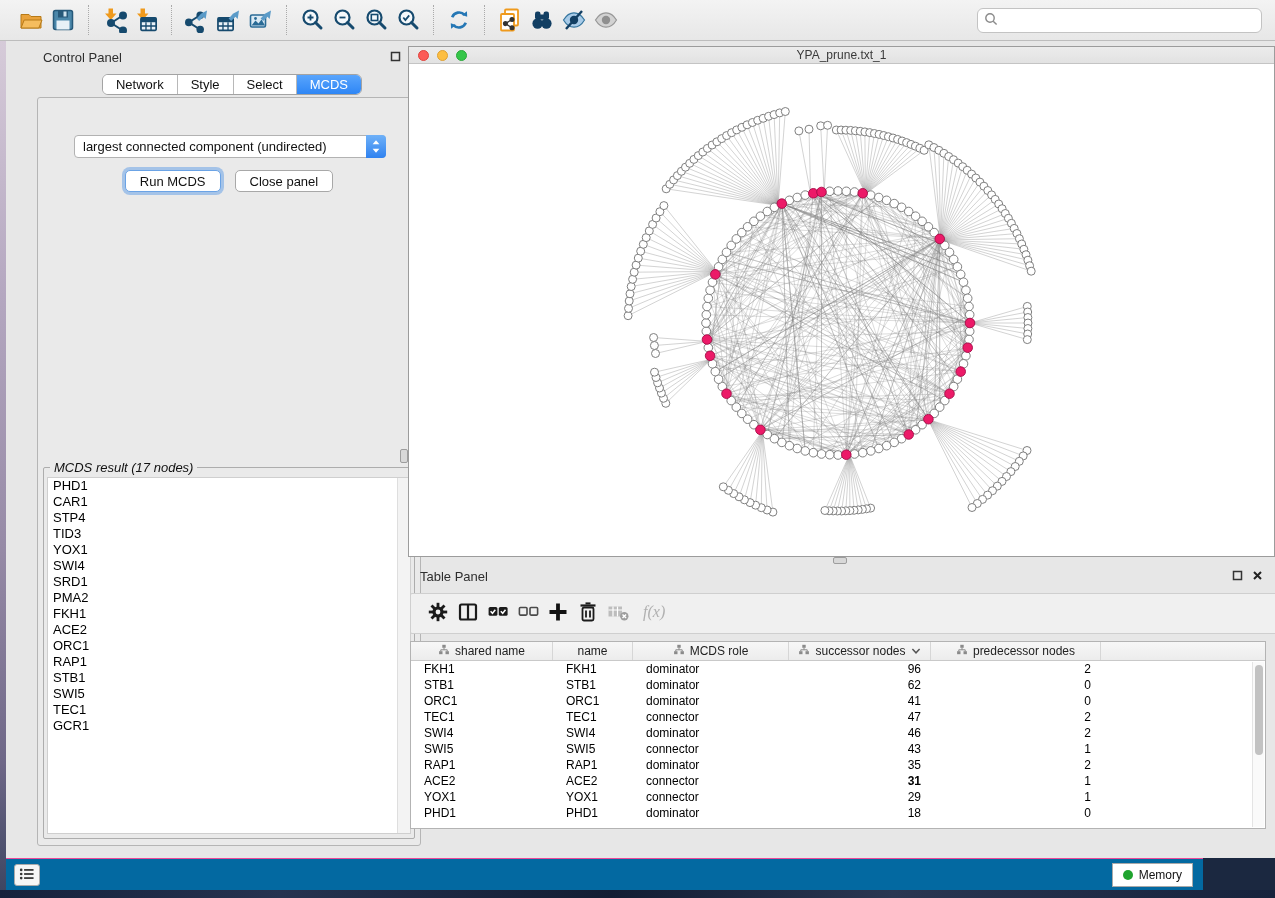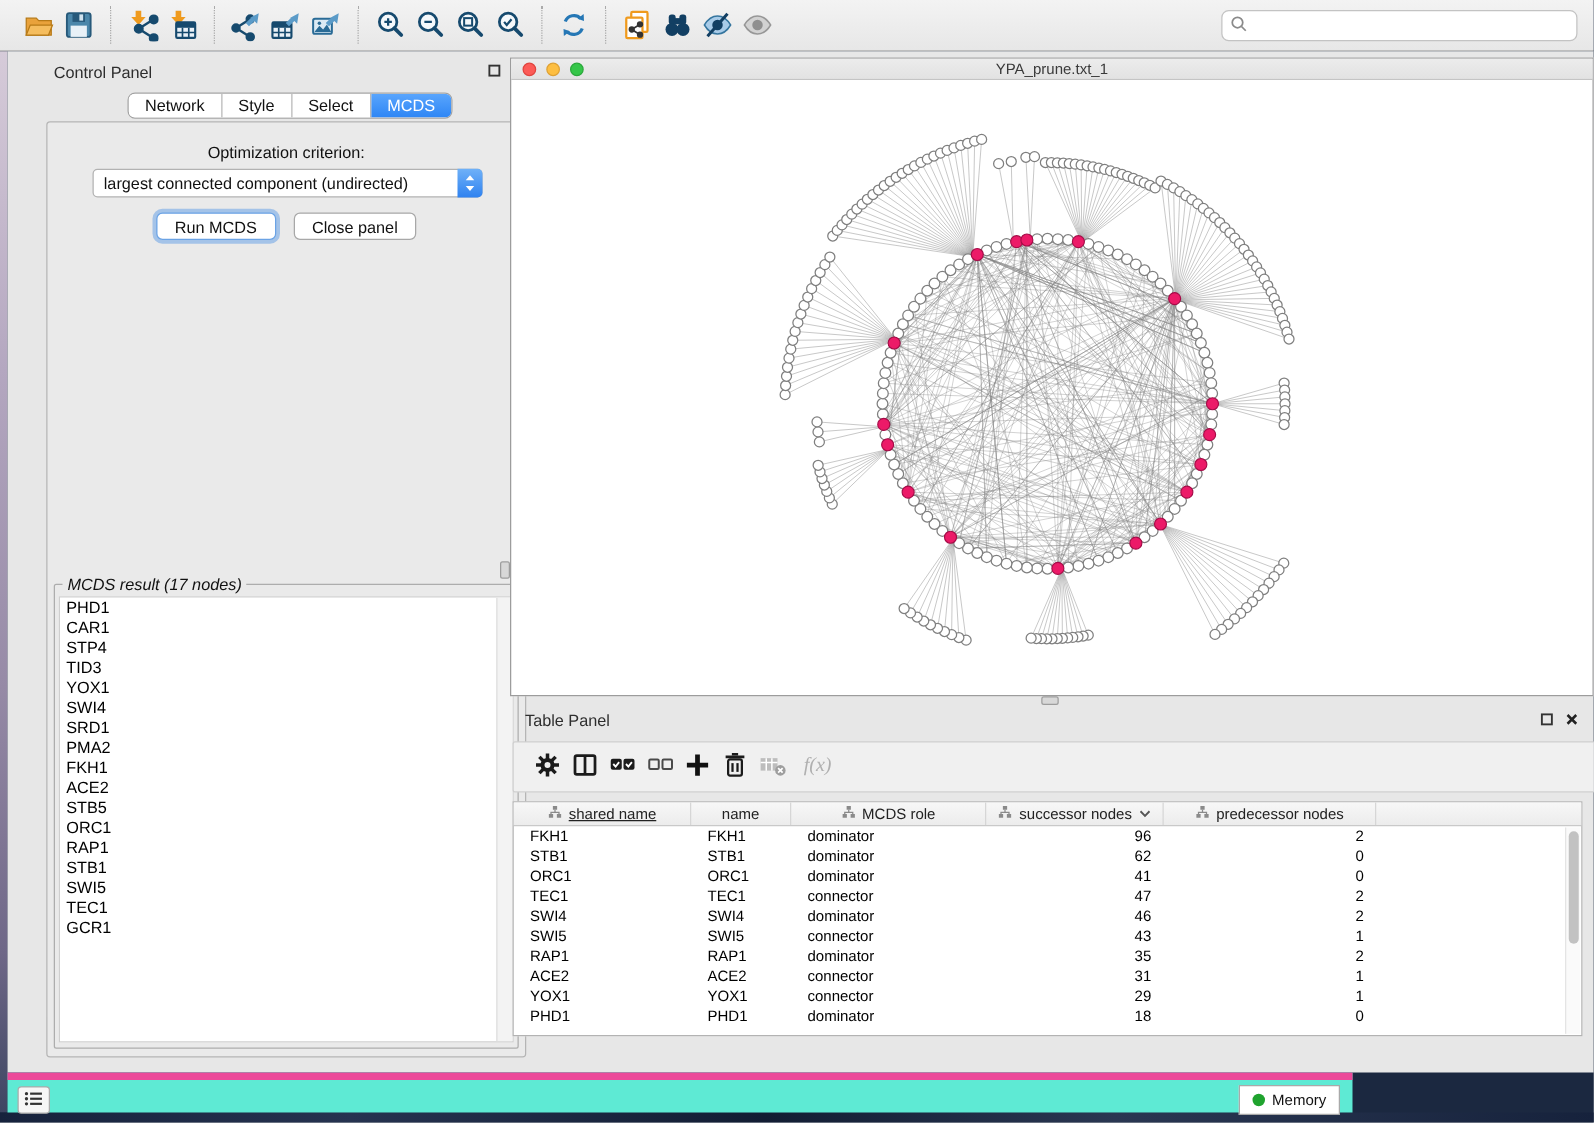--- a/index.html
+++ b/index.html
@@ -101,22 +101,22 @@
   .tbody .tr { display:flex; height:16px; align-items:center; cursor:default; }
   .td { font-size:12px; color:#000; white-space:nowrap; overflow:hidden; }
   .td.l { padding-left:13px; text-align:left; }
   .td.r { padding-right:10px; text-align:right; }
   .tscroll { position:absolute; right:1px; top:20px; width:12px; bottom:1px; background:#fafafa; border-left:1px solid #e4e4e4; }
   .tthumb { position:absolute; left:2px; top:3px; width:8px; height:90px; background:#c2c2c2; border-radius:4px; }
 
   .tp-tabs { position:absolute; left:0; top:271px; width:100%; display:flex; justify-content:center; }
 
   
-  .statusbar { position:absolute; left:6px; top:858px; width:1076px; height:32px; background:#5eead4;
-    border-top:6px solid #ec4899; }
+  .statusbar { position:absolute; left:6px; top:858px; width:1197px; height:32px; background:#0369a1;
+    border-top:1px solid #ec4899; }
   .menu-btn { position:absolute; left:8px; top:5px; width:26px; height:22px; background:#f6f6f6;
     border:1px solid #ababab; border-radius:3px; display:flex; align-items:center; justify-content:center; cursor:pointer; }
   .mem-btn { position:absolute; right:10px; top:4px; height:24px; background:#fff; border:1px solid #a9a9a9;
     display:flex; align-items:center; gap:6px; padding:0 10px; font-size:12px; color:#111; cursor:pointer; }
   .mem-dot { width:10px; height:10px; border-radius:50%; background:#1fa32e; }
 </style>
 </head>
 <body>
 
 <div class="wall-left"></div>
@@ -347,21 +347,20 @@
     </div>
     <div class="cp-tabs">
       <div class="seg-group" id="cp-tab-group">
           <span class="seg">Network</span>
           <span class="seg">Style</span>
           <span class="seg">Select</span>
           <span class="seg active">MCDS</span>
         </div>
     </div>
     <div class="cp-body">
-      <div class="opt-label">Optimization criterion:</div>
       <div class="dropdown">
         <span class="dd-text">largest connected component (undirected)</span>
         <span class="dd-step">
           <svg width="10" height="15" viewBox="0 0 10 15">
               <path d="M5 1.2l3.4 4H1.6z" fill="#fff"></path>
               <path d="M5 13.8l3.4-4H1.6z" fill="#fff"></path>
             </svg>
         </span>
       </div>
       <div class="btn-row">
@@ -374,21 +373,20 @@
             <div class="mcds-item">PHD1</div>
             <div class="mcds-item">CAR1</div>
             <div class="mcds-item">STP4</div>
             <div class="mcds-item">TID3</div>
             <div class="mcds-item">YOX1</div>
             <div class="mcds-item">SWI4</div>
             <div class="mcds-item">SRD1</div>
             <div class="mcds-item">PMA2</div>
             <div class="mcds-item">FKH1</div>
             <div class="mcds-item">ACE2</div>
-            <div class="mcds-item">STB5</div>
             <div class="mcds-item">ORC1</div>
             <div class="mcds-item">RAP1</div>
             <div class="mcds-item">STB1</div>
             <div class="mcds-item">SWI5</div>
             <div class="mcds-item">TEC1</div>
             <div class="mcds-item">GCR1</div>
             <div class="mcds-scroll"></div>
           </div>
       </div>
     </div>
@@ -1261,21 +1259,21 @@
               </svg></span>
           </button>
           <button class="tt-btn" disabled="" style="width: 36px;">
             <span><svg width="24" height="24" viewBox="0 0 24 24">
                 <text x="2" y="17" font-family="Liberation Serif, DejaVu Serif, serif" font-style="italic" font-size="16" fill="#b0b0b0">f(x)</text>
               </svg></span>
           </button>
         </div>
       <div class="tp-table">
         <div class="thead" id="thead">
-            <div class="th" style="width: 142px; text-decoration: underline;">
+            <div class="th" style="width: 142px;">
               <span><svg width="12" height="11" viewBox="0 0 11 11">
                   <g fill="#8a8a8a">
                     <rect x="3.8" y="0.8" width="3.4" height="3"></rect>
                     <rect x="0.6" y="7.2" width="3.4" height="3"></rect>
                     <rect x="7" y="7.2" width="3.4" height="3"></rect>
                   </g>
                   <path d="M5.5 3.8v2M2.3 7.2V5.8h6.4v1.4" stroke="#8a8a8a" fill="none"></path>
                 </svg></span>
               <span>shared name</span>
             </div>
@@ -1366,21 +1364,21 @@
               <div class="td l" style="width: 142px;">RAP1</div>
               <div class="td l" style="width: 80px;">RAP1</div>
               <div class="td l" style="width: 156px;">dominator</div>
               <div class="td r" style="width: 142px;">35</div>
               <div class="td r" style="width: 170px;">2</div>
             </div>
             <div class="tr">
               <div class="td l" style="width: 142px;">ACE2</div>
               <div class="td l" style="width: 80px;">ACE2</div>
               <div class="td l" style="width: 156px;">connector</div>
-              <div class="td r" style="width: 142px;">31</div>
+              <div class="td r" style="width: 142px; font-weight: bold;">31</div>
               <div class="td r" style="width: 170px;">1</div>
             </div>
             <div class="tr">
               <div class="td l" style="width: 142px;">YOX1</div>
               <div class="td l" style="width: 80px;">YOX1</div>
               <div class="td l" style="width: 156px;">connector</div>
               <div class="td r" style="width: 142px;">29</div>
               <div class="td r" style="width: 170px;">1</div>
             </div>
             <div class="tr">

